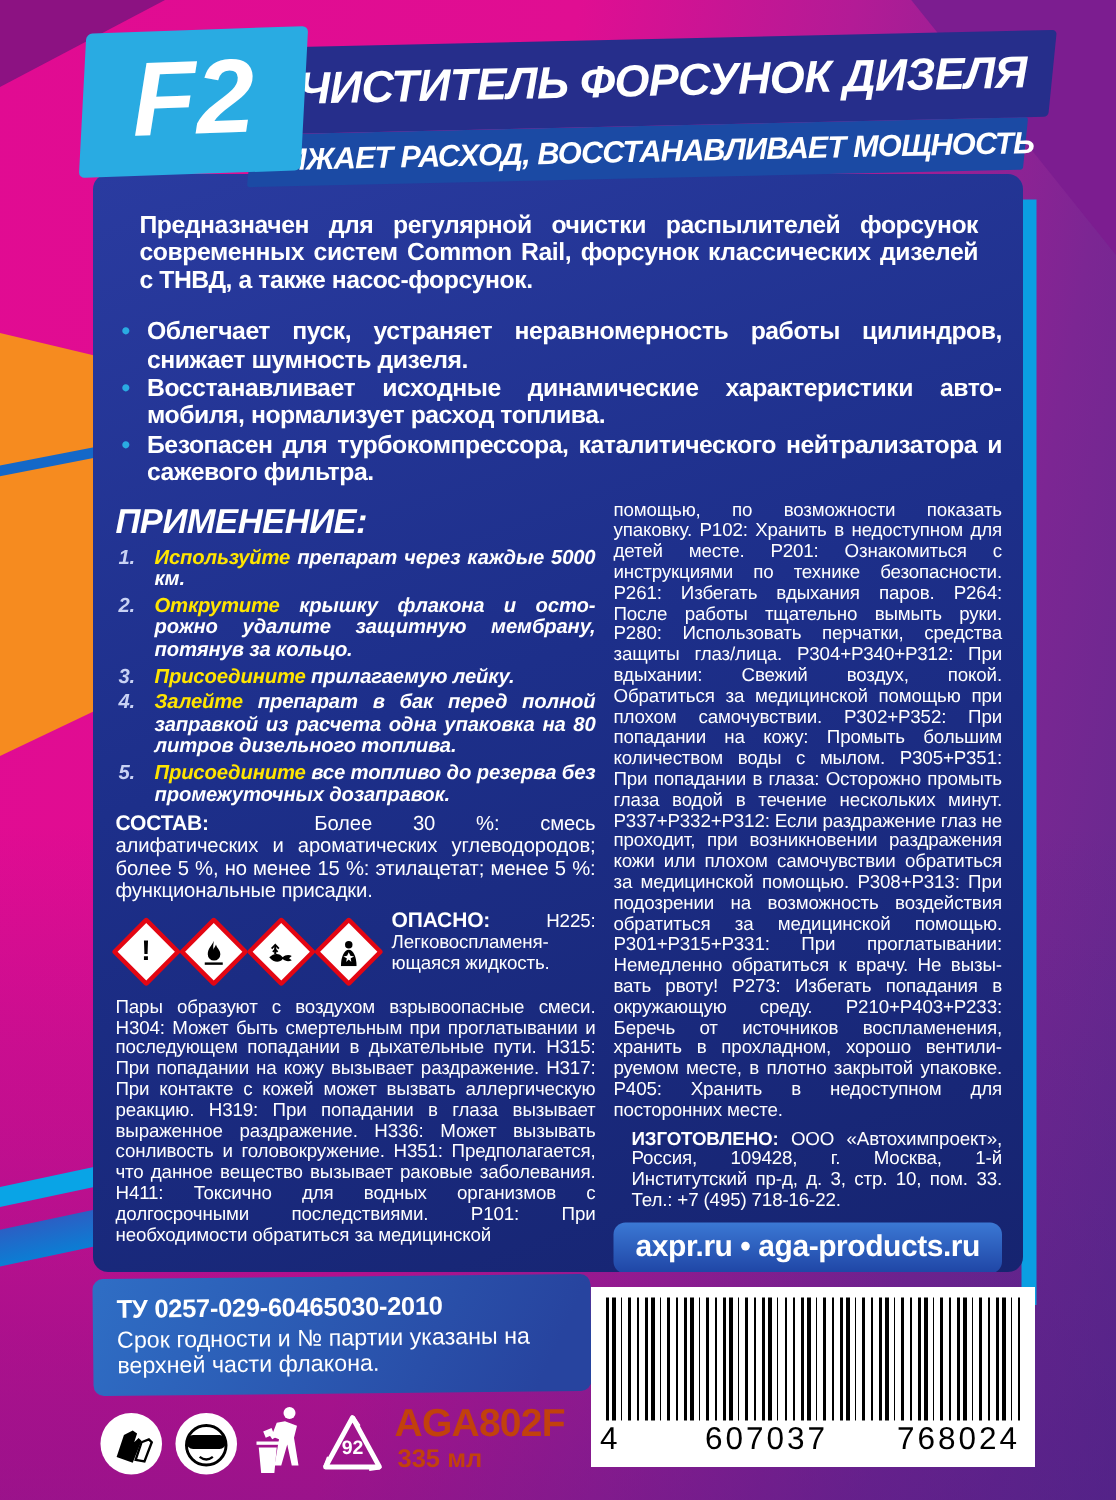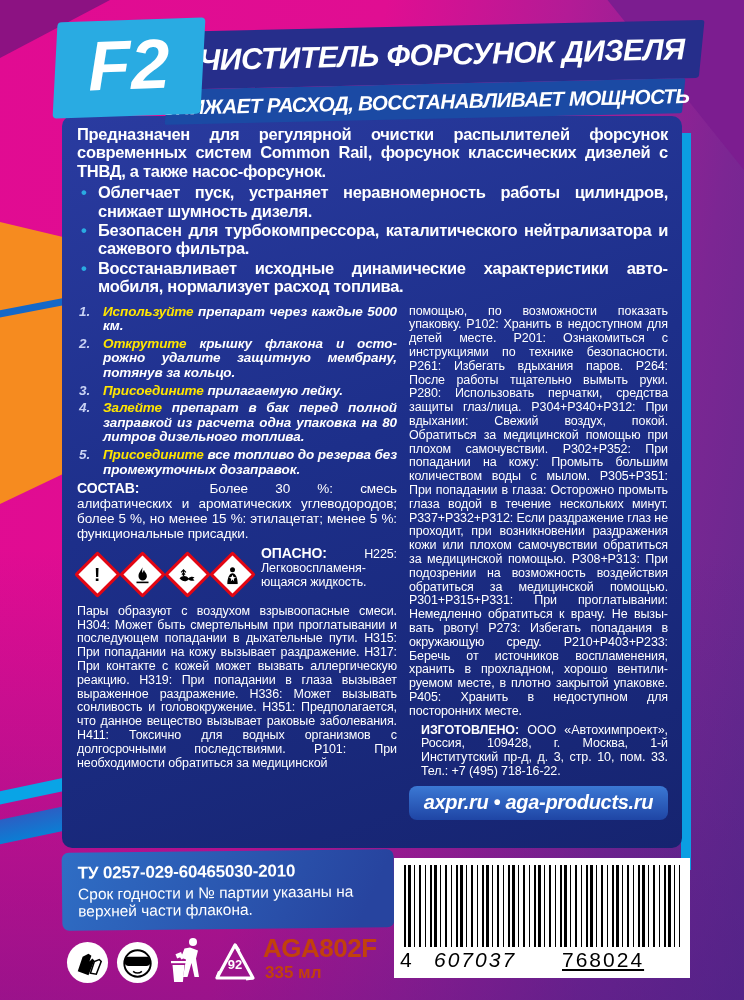--- a/index.html
+++ b/index.html
@@ -35,21 +35,21 @@
     font-size:20.5px;letter-spacing:-.6px;white-space:nowrap;}
   .f2-box{left:0;top:2px;width:148px;height:96px;background:#29abe2;border-radius:4px;
     transform:rotate(-2deg) skewX(-5deg);display:flex;align-items:center;justify-content:center;z-index:6;}
   .f2-box span{transform:skewX(5deg);color:#fff;font-weight:bold;font-style:italic;
     font-size:70px;line-height:1;padding-bottom:6px;}
   
   .panel{left:62px;top:116px;width:620px;height:732px;z-index:4;
     background:linear-gradient(160deg,#2a3ba0 0%,#1d2f8a 45%,#162470 100%);
     border-radius:10px;color:#fff;padding:9px 14px 8px 15px;box-sizing:border-box;overflow:hidden;}
   .intro{font-size:16.5px;font-weight:bold;line-height:18.4px;letter-spacing:-.3px;
-    text-align:justify;margin:0;}
+    text-align:justify;margin:16px;}
   .benefits{list-style:none;margin:3px 0 0 0;padding:0;}
   .benefits li{position:relative;padding-left:21px;font-size:16.5px;font-weight:bold;
     line-height:18.4px;letter-spacing:-.3px;text-align:justify;margin-bottom:1px;}
   .benefits li::before{content:"•";position:absolute;left:4px;top:0;color:#2aabe2;}
   .columns{display:flex;gap:12px;margin-top:9px;}
   .col-left{width:320px;flex:0 0 320px;}
   .col-right{flex:1;min-width:0;}
   .usage-heading{font-size:23px;font-weight:bold;font-style:italic;margin:0 0 4px 0;letter-spacing:-.3px;}
   .usage-list{list-style:none;margin:0;padding:0;}
   .usage-list li{position:relative;padding-left:26px;font-size:13.5px;font-weight:bold;
@@ -65,21 +65,21 @@
     transform:rotate(45deg);display:flex;align-items:center;justify-content:center;}
   .ghs .glyph{transform:rotate(-45deg);display:flex;align-items:center;justify-content:center;}
   .ghs .excl{font-weight:bold;font-size:19px;color:#000;line-height:1;}
   .danger-txt{flex:1;margin:0 0 12px 4px;}
   .hazards{margin:3px 0 0 0;}
   .precautions{margin:0;}
   .mfg{margin:5px 0 0 12px;}
   .web-bar{margin-top:7px;height:34px;border-radius:8px;
     background:linear-gradient(180deg,#3b78d4 0%,#1f45a5 100%);
     display:flex;align-items:center;justify-content:center;}
-  .web-bar span{color:#fff;font-weight:bold;font-style:italic;font-size:20px;letter-spacing:-.3px;}
+  .web-bar span{color:#fff;font-weight:bold;font-size:20px;letter-spacing:-.3px;}
   
   .tu-box{left:62px;top:851px;width:332px;height:78px;z-index:3;border-radius:7px;
     background:linear-gradient(115deg,#2f6ec5 0%,#27449f 90%);color:#fff;
     padding:11px 16px;box-sizing:border-box;transform:rotate(-.6deg);}
   .tu-line{font-size:17px;font-weight:bold;margin:0;letter-spacing:-.2px;}
   .tu-note{font-size:15.5px;margin:2px 0 0 0;line-height:17px;width:290px;}
   .bottom-icons{left:66px;top:936px;height:52px;display:flex;align-items:center;gap:7px;z-index:3;}
   .circle-ic{width:43px;height:43px;}
   .sku-block{left:263px;top:935px;z-index:3;color:#c2410c;}
   .sku{font-size:26px;font-weight:bold;letter-spacing:-.5px;line-height:1;margin:0;}
@@ -87,22 +87,22 @@
   .barcode-box{left:394px;top:858px;width:296px;height:120px;background:#fff;z-index:3;
     padding:7px 10px 0 10px;box-sizing:border-box;}
   .bars{height:82px;background:repeating-linear-gradient(90deg,
       #000 0px,#000 2px,#fff 2px,#fff 4px,
       #000 4px,#000 7px,#fff 7px,#fff 10px,
       #000 10px,#000 11px,#fff 11px,#fff 15px,
       #000 15px,#000 17px,#fff 17px,#fff 21px,
       #000 21px,#000 22px,#fff 22px,#fff 26px);}
   .digits{position:relative;height:26px;font-size:21px;color:#000;}
   .digits .d-first{position:absolute;left:-4px;top:1px;}
-  .digits .d-left{position:absolute;left:30px;width:118px;text-align:left;top:1px;letter-spacing:2px;font-style:italic;}
-  .digits .d-right{position:absolute;left:158px;width:118px;text-align:left;top:1px;letter-spacing:2px;text-decoration:underline;}
+  .digits .d-left{position:absolute;left:30px;width:118px;text-align:right;top:1px;letter-spacing:2px;}
+  .digits .d-right{position:absolute;left:158px;width:118px;text-align:right;top:1px;letter-spacing:2px;}
   .recycle-wrap{position:relative;width:44px;height:42px;}
   .recycle-num{position:absolute;left:0;top:16px;width:100%;text-align:center;
     color:#fff;font-weight:bold;font-size:13px;}
 </style>
 </head>
 <body>
 
 <div class="abs corner-tl"></div>
 <div class="abs corner-tr"></div>
 <div class="abs orange-band"></div>
@@ -121,26 +121,27 @@
   <div class="abs f2-box">
     <span>F2</span>
   </div>
 </div>
 
 <div class="abs panel">
   <p class="intro">Предназначен для регулярной очистки распылителей форсунок современных систем Common Rail, форсунок классических дизе­лей с ТНВД, а также насос-форсунок.</p>
 
   <ul class="benefits">
     <li><span>Облегчает пуск, устраняет неравномерность работы цилиндров, снижает шумность дизеля.</span></li>
+    <li><span>Восстанавливает исходные динамические характеристики авто­мобиля, нормализует расход топлива.</span></li>
     <li><span>Безопасен для турбокомпрессора, каталитического нейтрализа­тора и сажевого фильтра.</span></li>
-    <li><span>Восстанавливает исходные динамические характеристики авто­мобиля, нормализует расход топлива.</span></li>
   </ul>
 
   <div class="columns">
     <div class="col-left">
+      <h2 class="usage-heading">ПРИМЕНЕНИЕ:</h2>
       <ol class="usage-list">
         <li><span class="usage-num">1.</span><span class="usage-kw">Используйте</span><span> препарат через каж­дые 5000 км.</span></li>
         <li><span class="usage-num">2.</span><span class="usage-kw">Открутите</span><span> крышку флакона и осто­рожно удалите защитную мембрану, потянув за кольцо.</span></li>
         <li><span class="usage-num">3.</span><span class="usage-kw">Присоедините</span><span> прилагаемую лейку.</span></li>
         <li><span class="usage-num">4.</span><span class="usage-kw">Залейте</span><span> препарат в бак перед полной заправкой из расчета одна упаковка на 80 литров дизельного топлива.</span></li>
         <li><span class="usage-num">5.</span><span class="usage-kw">Присоедините</span><span> все топливо до резер­ва без промежуточных дозаправок.</span></li>
       </ol>
 
       <p class="smalltext comp"><b style="font-size:14px;margin-top:40px;">СОСТАВ:</b><span style="font-size:13.5px;margin-left:43px;"> Более 30 %: смесь алифатических и ароматических углеводородов;  более 5 %, но менее 15 %: этилацетат; менее 5 %: функ­циональные присадки.</span></p>
 

